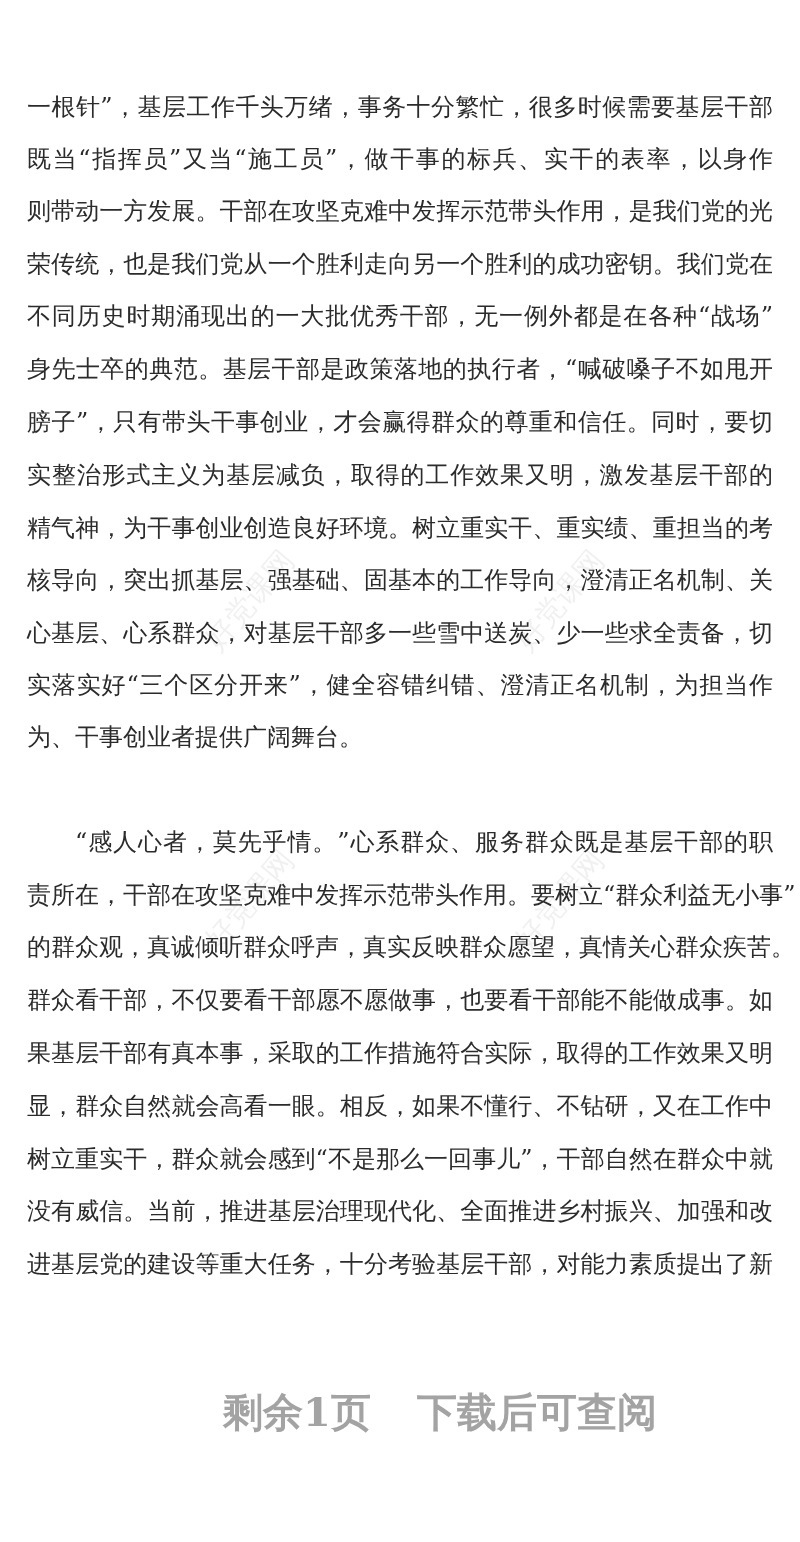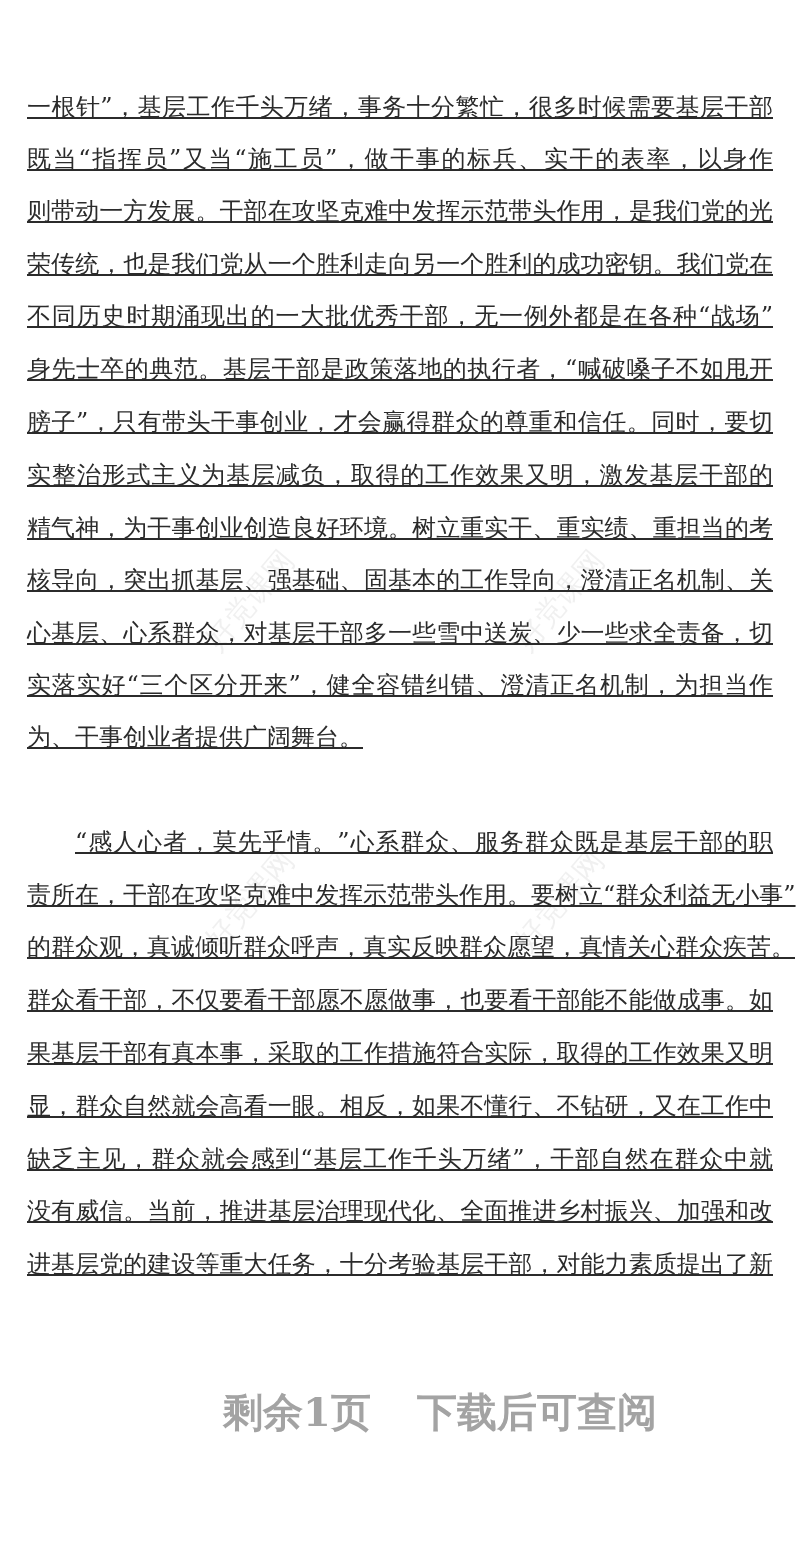--- a/index.html
+++ b/index.html
@@ -25,21 +25,20 @@
     position: absolute;
     left: 27px;
     width: 746px;
     height: 30px;
     font-size: 24px;
     line-height: 30px;
     white-space: nowrap;
     text-align: justify;
     text-align-last: justify;
     letter-spacing: 0;
-    text-decoration: underline;
   }
   .line.last {
     text-align-last: left;
     text-align: center;
   }
   .line.indent {
     left: 75px;
     width: 698px;
   }
   .watermark {
@@ -94,21 +93,21 @@
     <div class="line last" style="top:722px">为、干事创业者提供广阔舞台。</div>
   </div>
 
   <div>
     <div class="line indent" style="top:827px">“感人心者，莫先乎情。”心系群众、服务群众既是基层干部的职</div>
     <div class="line" style="top:880px">责所在，干部在攻坚克难中发挥示范带头作用。要树立“群众利益无小事”</div>
     <div class="line" style="top:932px">的群众观，真诚倾听群众呼声，真实反映群众愿望，真情关心群众疾苦。</div>
     <div class="line" style="top:985px">群众看干部，不仅要看干部愿不愿做事，也要看干部能不能做成事。如</div>
     <div class="line" style="top:1038px">果基层干部有真本事，采取的工作措施符合实际，取得的工作效果又明</div>
     <div class="line" style="top:1091px">显，群众自然就会高看一眼。相反，如果不懂行、不钻研，又在工作中</div>
-    <div class="line" style="top:1144px">缺乏主见，群众就会感到“基层工作千头万绪”，干部自然在群众中就</div>
+    <div class="line" style="top:1144px">树立重实干，群众就会感到“不是那么一回事儿”，干部自然在群众中就</div>
     <div class="line" style="top:1196px">没有威信。当前，推进基层治理现代化、全面推进乡村振兴、加强和改</div>
     <div class="line" style="top:1249px">进基层党的建设等重大任务，十分考验基层干部，对能力素质提出了新</div>
   </div>
 
   <div class="remaining">
     <span>剩余1页</span><span class="gap"></span><span>下载后可查阅</span>
   </div>
 
 </div>
 

